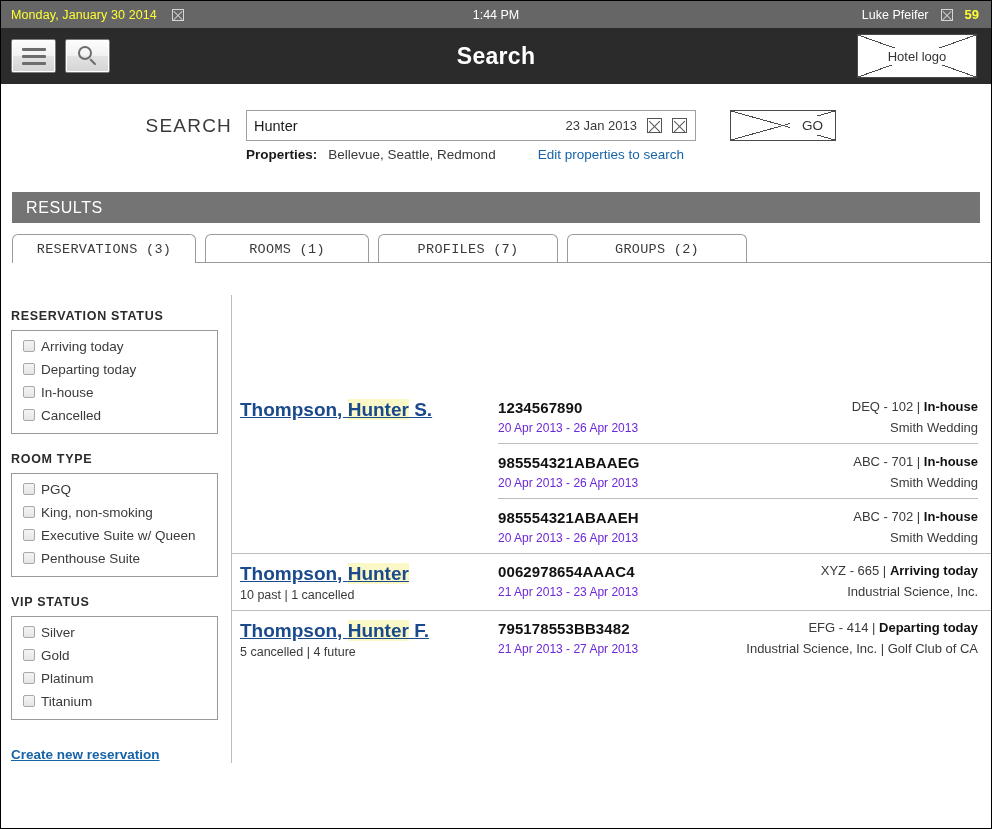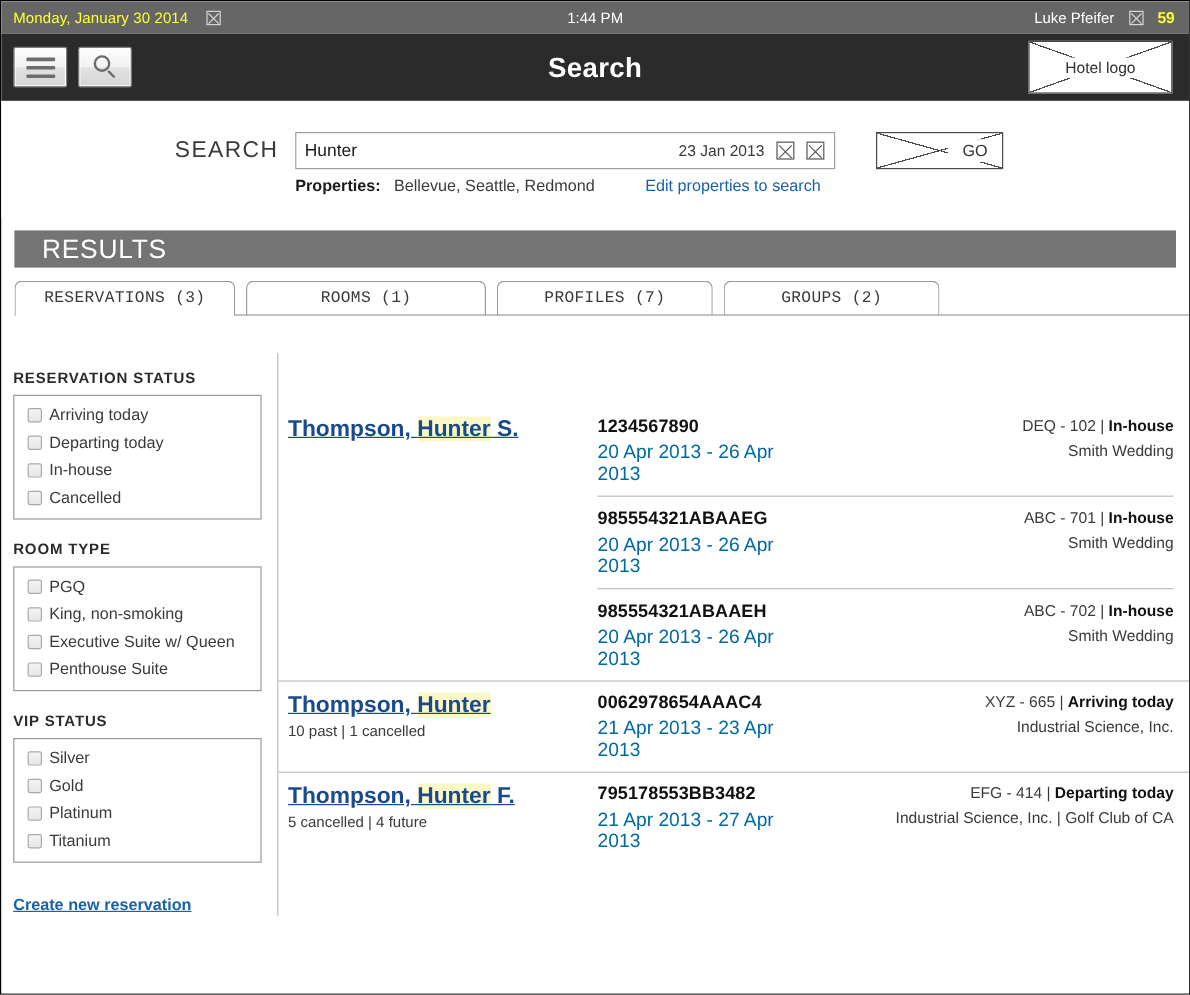--- a/index.html
+++ b/index.html
@@ -240,23 +240,23 @@
     cursor: pointer;
   }
 
   
   .results-bar {
     margin: 10px 11px 0 11px;
     height: 31px;
     background: #747474;
     display: flex;
     align-items: center;
-    padding-left: 23px;
+    padding-left: 14px;
     color: #ffffff;
-    font-size: 22px;
+    font-size: 16px;
     letter-spacing: 0.6px;
     box-sizing: border-box;
   }
 
   
   .tabs {
     margin: 10px 0 0 11px;
     display: flex;
     align-items: flex-end;
     position: relative;
@@ -273,21 +273,21 @@
     display: flex;
     align-items: center;
     justify-content: center;
     font-size: 13.5px;
     color: #3a3a3a;
     letter-spacing: 0.3px;
     margin-right: 9px;
     cursor: pointer;
   }
   .tab.w1 { width: 184px; }
-  .tab.w2 { width: 200px; }
+  .tab.w2 { width: 164px; }
   .tab.w3 { width: 180px; }
   .tab.w4 { width: 180px; }
   .tabs-underline {
     position: absolute;
     left: 0; right: 0; bottom: 0;
     height: 1px;
     background: #9a9a9a;
   }
   .tab.active { z-index: 2; position: relative; }
   .tab.active::after {
@@ -401,22 +401,22 @@
   }
 
   .col-conf { flex: 1; box-sizing: border-box; padding-right: 10px; }
   .conf-num {
     font-size: 15px;
     font-weight: bold;
     color: #111;
     letter-spacing: 0.1px;
   }
   .conf-dates {
-    font-size: 16px;
-    color: #0369a1;
+    font-size: 12px;
+    color: #6d28d9;
     margin-top: 5px;
   }
 
   .col-room {
     width: 300px;
     flex: 0 0 300px;
     text-align: right;
     box-sizing: border-box;
   }
   .room-line { font-size: 13px; color: #3a3a3a; }

